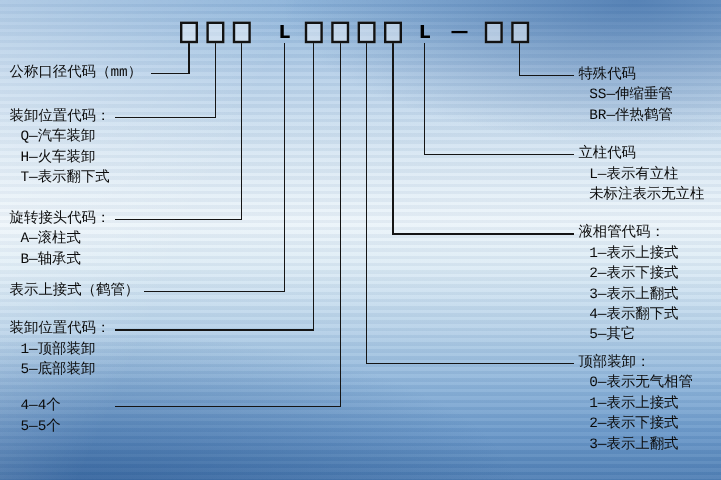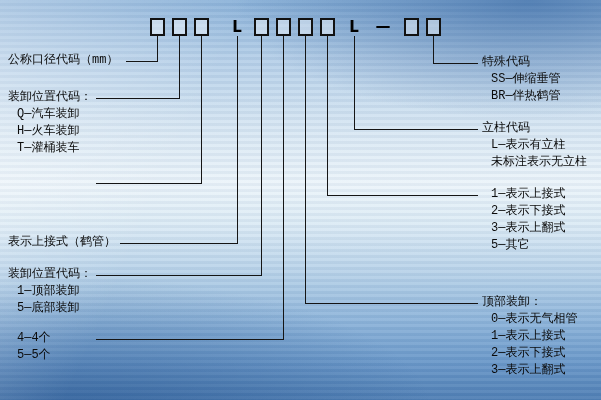--- a/index.html
+++ b/index.html
@@ -69,23 +69,28 @@
   </div>
 
   <div class="group" style="left:8px; top:52px">
     <div class="g-title">公称口径代码（mm）</div>
   </div>
 
   <div class="group" style="left:8px; top:89px">
     <div class="g-title">装卸位置代码：</div>
     <div class="g-item">Q—汽车装卸</div>
     <div class="g-item">H—火车装卸</div>
-    <div class="g-item">T—灌桶装车</div>
+    <div class="g-item">T—表示翻下式</div>
   </div>
 
+  <div class="group" style="left:8px; top:174px">
+    <div class="g-title">旋转接头代码：</div>
+    <div class="g-item">A—滚柱式</div>
+    <div class="g-item">B—轴承式</div>
+  </div>
 
   <div class="group" style="left:8px; top:234px">
     <div class="g-title">表示上接式（鹤管）</div>
   </div>
 
   <div class="group" style="left:8px; top:266px">
     <div class="g-title">装卸位置代码：</div>
     <div class="g-item">1—顶部装卸</div>
     <div class="g-item">5—底部装卸</div>
   </div>
@@ -101,23 +106,25 @@
     <div class="g-item">BR—伴热鹤管</div>
   </div>
 
   <div class="group right-group" style="top:120px">
     <div class="g-title">立柱代码</div>
     <div class="g-item">L—表示有立柱</div>
     <div class="g-item">未标注表示无立柱</div>
   </div>
 
   <div class="group right-group" style="top:186px">
+    <div class="g-title">液相管代码：</div>
     <div class="g-item">1—表示上接式</div>
     <div class="g-item">2—表示下接式</div>
     <div class="g-item">3—表示上翻式</div>
+    <div class="g-item">4—表示翻下式</div>
     <div class="g-item">5—其它</div>
   </div>
 
   <div class="group right-group" style="top:294px">
     <div class="g-title">顶部装卸：</div>
     <div class="g-item">0—表示无气相管</div>
     <div class="g-item">1—表示上接式</div>
     <div class="g-item">2—表示下接式</div>
     <div class="g-item">3—表示上翻式</div>
   </div>

